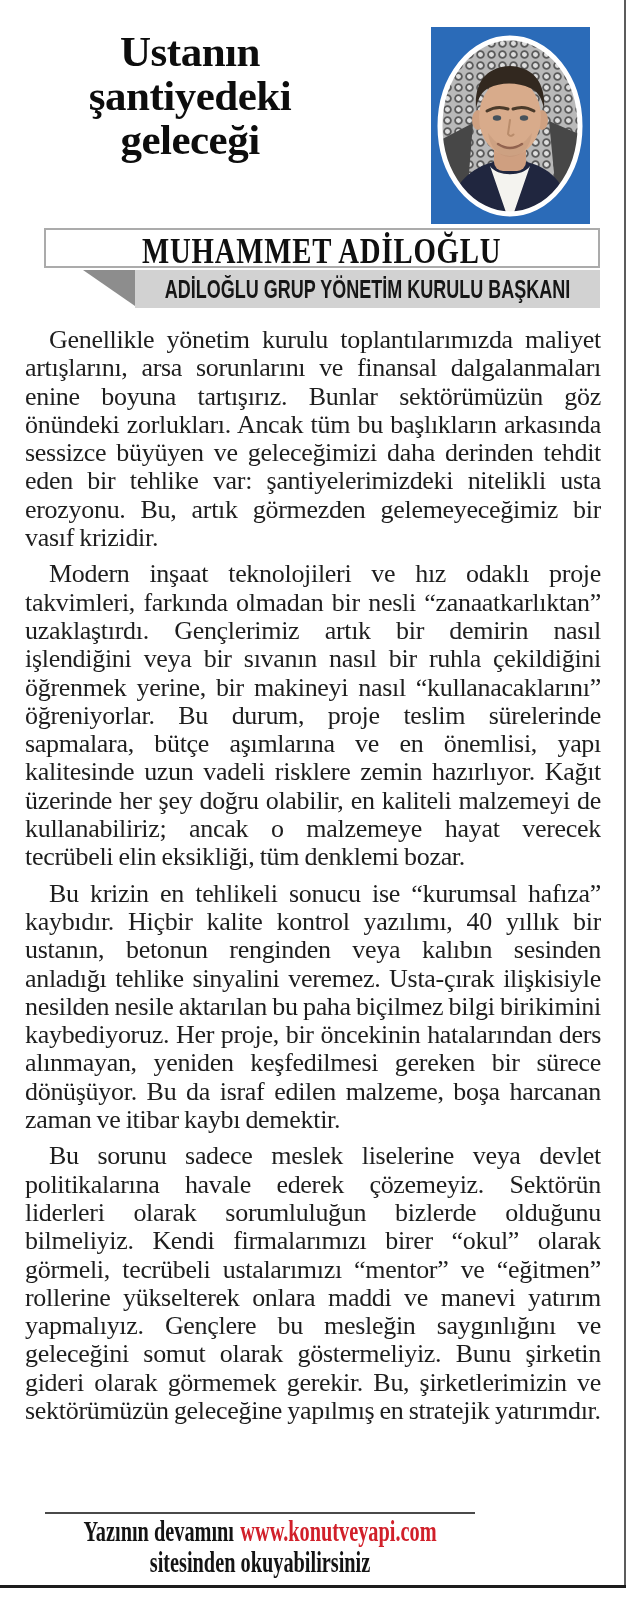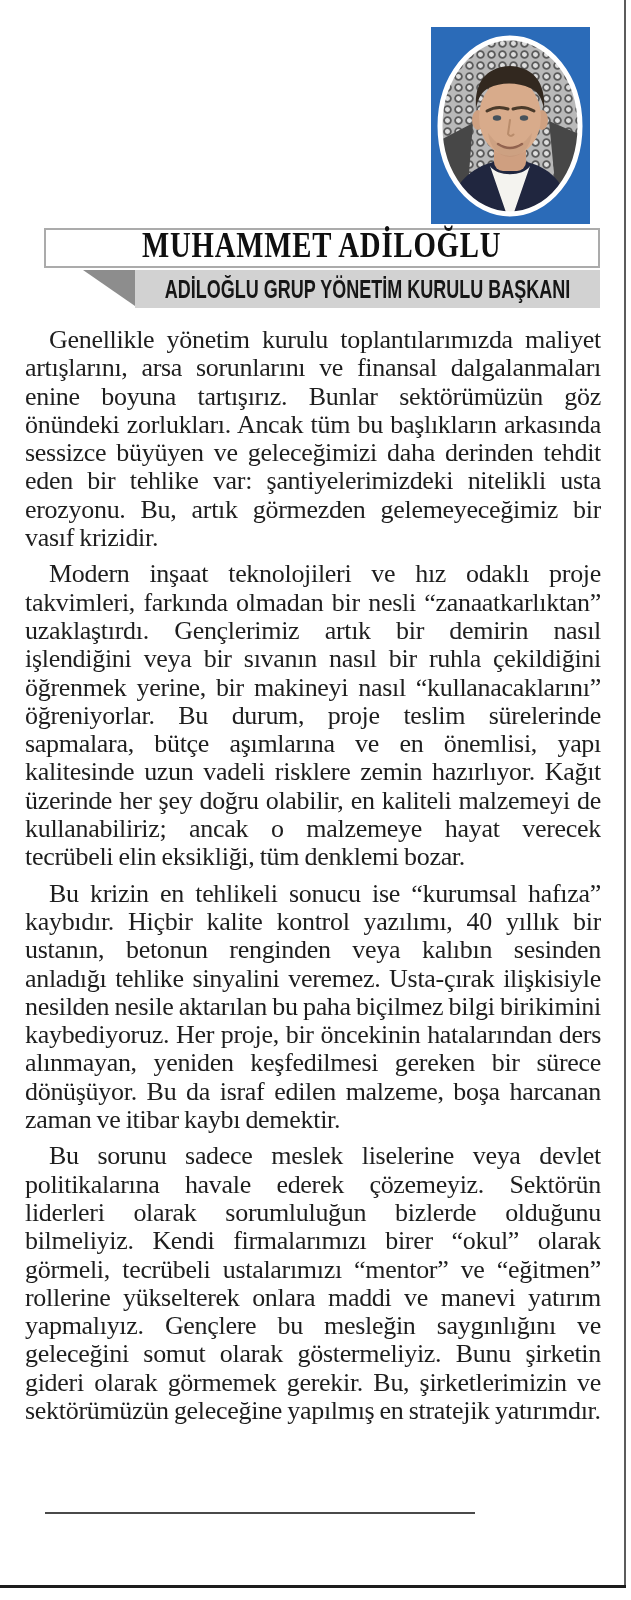--- a/index.html
+++ b/index.html
@@ -11,21 +11,21 @@
             font-family:"Liberation Serif",serif;font-weight:bold;
             font-size:43px;line-height:44px;letter-spacing:-0.5px;color:#0d0d0d;}
 
   
   .photo{position:absolute;left:431px;top:27px;width:159px;height:197px;}
   .photo svg{display:block;}
 
   
   .namebox{position:absolute;left:44px;top:228px;width:556px;height:40px;
            box-sizing:border-box;background:#ffffff;border:2px solid #ababab;
-           display:flex;align-items:flex-end;justify-content:center;}
+           display:flex;align-items:flex-start;justify-content:center;}
   .namebox .nm{font-family:"Liberation Serif",serif;font-weight:bold;font-size:36px;
                letter-spacing:1px;white-space:nowrap;transform:scaleX(0.8);color:#101010;}
 
   
   .rolebar{position:absolute;left:135px;top:270px;width:465px;height:38px;background:#d2d2d2;
            display:flex;align-items:center;justify-content:center;}
   .rolebar .rl{font-family:"Liberation Sans",sans-serif;font-weight:bold;font-size:25px;
                white-space:nowrap;transform:scaleX(0.72);color:#161616;}
   .fold{position:absolute;left:83px;top:270px;width:52px;height:36px;background:#8d8d8d;
         clip-path:polygon(0 0,100% 0,100% 100%);}
@@ -47,20 +47,21 @@
           font-family:"Liberation Serif",serif;font-weight:bold;font-size:29px;
           line-height:31px;color:#141414;}
   .footer .inner{display:block;transform:scaleX(0.7);transform-origin:50% 50%;white-space:nowrap;}
   .footer .url{color:#d1202a;margin-left:9px;}
 </style>
 </head>
 <body>
 
 <div class="page">
 
+  <div class="headline">Ustanın şantiyedeki geleceği</div>
 
   <div class="photo">
     <svg width="159" height="197" viewBox="0 0 159 197">
       <defs>
         <clipPath id="ovalClip">
             <ellipse cx="79" cy="99" rx="70" ry="88"></ellipse>
           </clipPath>
         <pattern id="mesh" width="11" height="11" patternUnits="userSpaceOnUse">
           <rect width="11" height="11" fill="#b9b9b9"></rect>
           <circle cx="5.5" cy="5.5" r="3.4" fill="#dedede" stroke="#5a5a5a" stroke-width="1.8"></circle>
@@ -100,17 +101,21 @@
   </div>
 
   <div class="body-text">
       <p>Genellikle yönetim kurulu toplantılarımızda maliyet artışlarını, arsa sorunlarını ve finansal dalgalanmaları enine boyuna tartışırız. Bunlar sektörümüzün göz önündeki zorlukları. Ancak tüm bu başlıkların arkasında sessizce büyüyen ve geleceğimizi daha derinden tehdit eden bir tehlike var: şantiyelerimizdeki nitelikli usta erozyonu. Bu, artık görmezden gelemeyeceğimiz bir vasıf krizidir.</p>
       <p>Modern inşaat teknolojileri ve hız odaklı proje takvimleri, farkında olmadan bir nesli “zanaatkarlıktan” uzaklaştırdı. Gençlerimiz artık bir demirin nasıl işlendiğini veya bir sıvanın nasıl bir ruhla çekildiğini öğrenmek yerine, bir makineyi nasıl “kullanacaklarını” öğreniyorlar. Bu durum, proje teslim sürelerinde sapmalara, bütçe aşımlarına ve en önemlisi, yapı kalitesinde uzun vadeli risklere zemin hazırlıyor. Kağıt üzerinde her şey doğru olabilir, en kaliteli malzemeyi de kullanabiliriz; ancak o malzemeye hayat verecek tecrübeli elin eksikliği, tüm denklemi bozar.</p>
       <p>Bu krizin en tehlikeli sonucu ise “kurumsal hafıza” kaybıdır. Hiçbir kalite kontrol yazılımı, 40 yıllık bir ustanın, betonun renginden veya kalıbın sesinden anladığı tehlike sinyalini veremez. Usta-çırak ilişkisiyle nesilden nesile aktarılan bu paha biçilmez bilgi birikimini kaybediyoruz. Her proje, bir öncekinin hatalarından ders alınmayan, yeniden keşfedilmesi gereken bir sürece dönüşüyor. Bu da israf edilen malzeme, boşa harcanan zaman ve itibar kaybı demektir.</p>
       <p>Bu sorunu sadece meslek liselerine veya devlet politikalarına havale ederek çözemeyiz. Sektörün liderleri olarak sorumluluğun bizlerde olduğunu bilmeliyiz. Kendi firmalarımızı birer “okul” olarak görmeli, tecrübeli ustalarımızı “mentor” ve “eğitmen” rollerine yükselterek onlara maddi ve manevi yatırım yapmalıyız. Gençlere bu mesleğin saygınlığını ve geleceğini somut olarak göstermeliyiz. Bunu şirketin gideri olarak görmemek gerekir. Bu, şirketlerimizin ve sektörümüzün geleceğine yapılmış en stratejik yatırımdır.</p>
     </div>
 
   <div class="fdivider"></div>
+  <div class="footer">
+    <span class="inner"><span>Yazının devamını</span><span class="url">www.konutveyapi.com</span></span>
+    <span class="inner">sitesinden okuyabilirsiniz</span>
+  </div>
 
   <div class="vrule"></div>
   <div class="hrule"></div>
 
 </div>
 
 </body></html>

